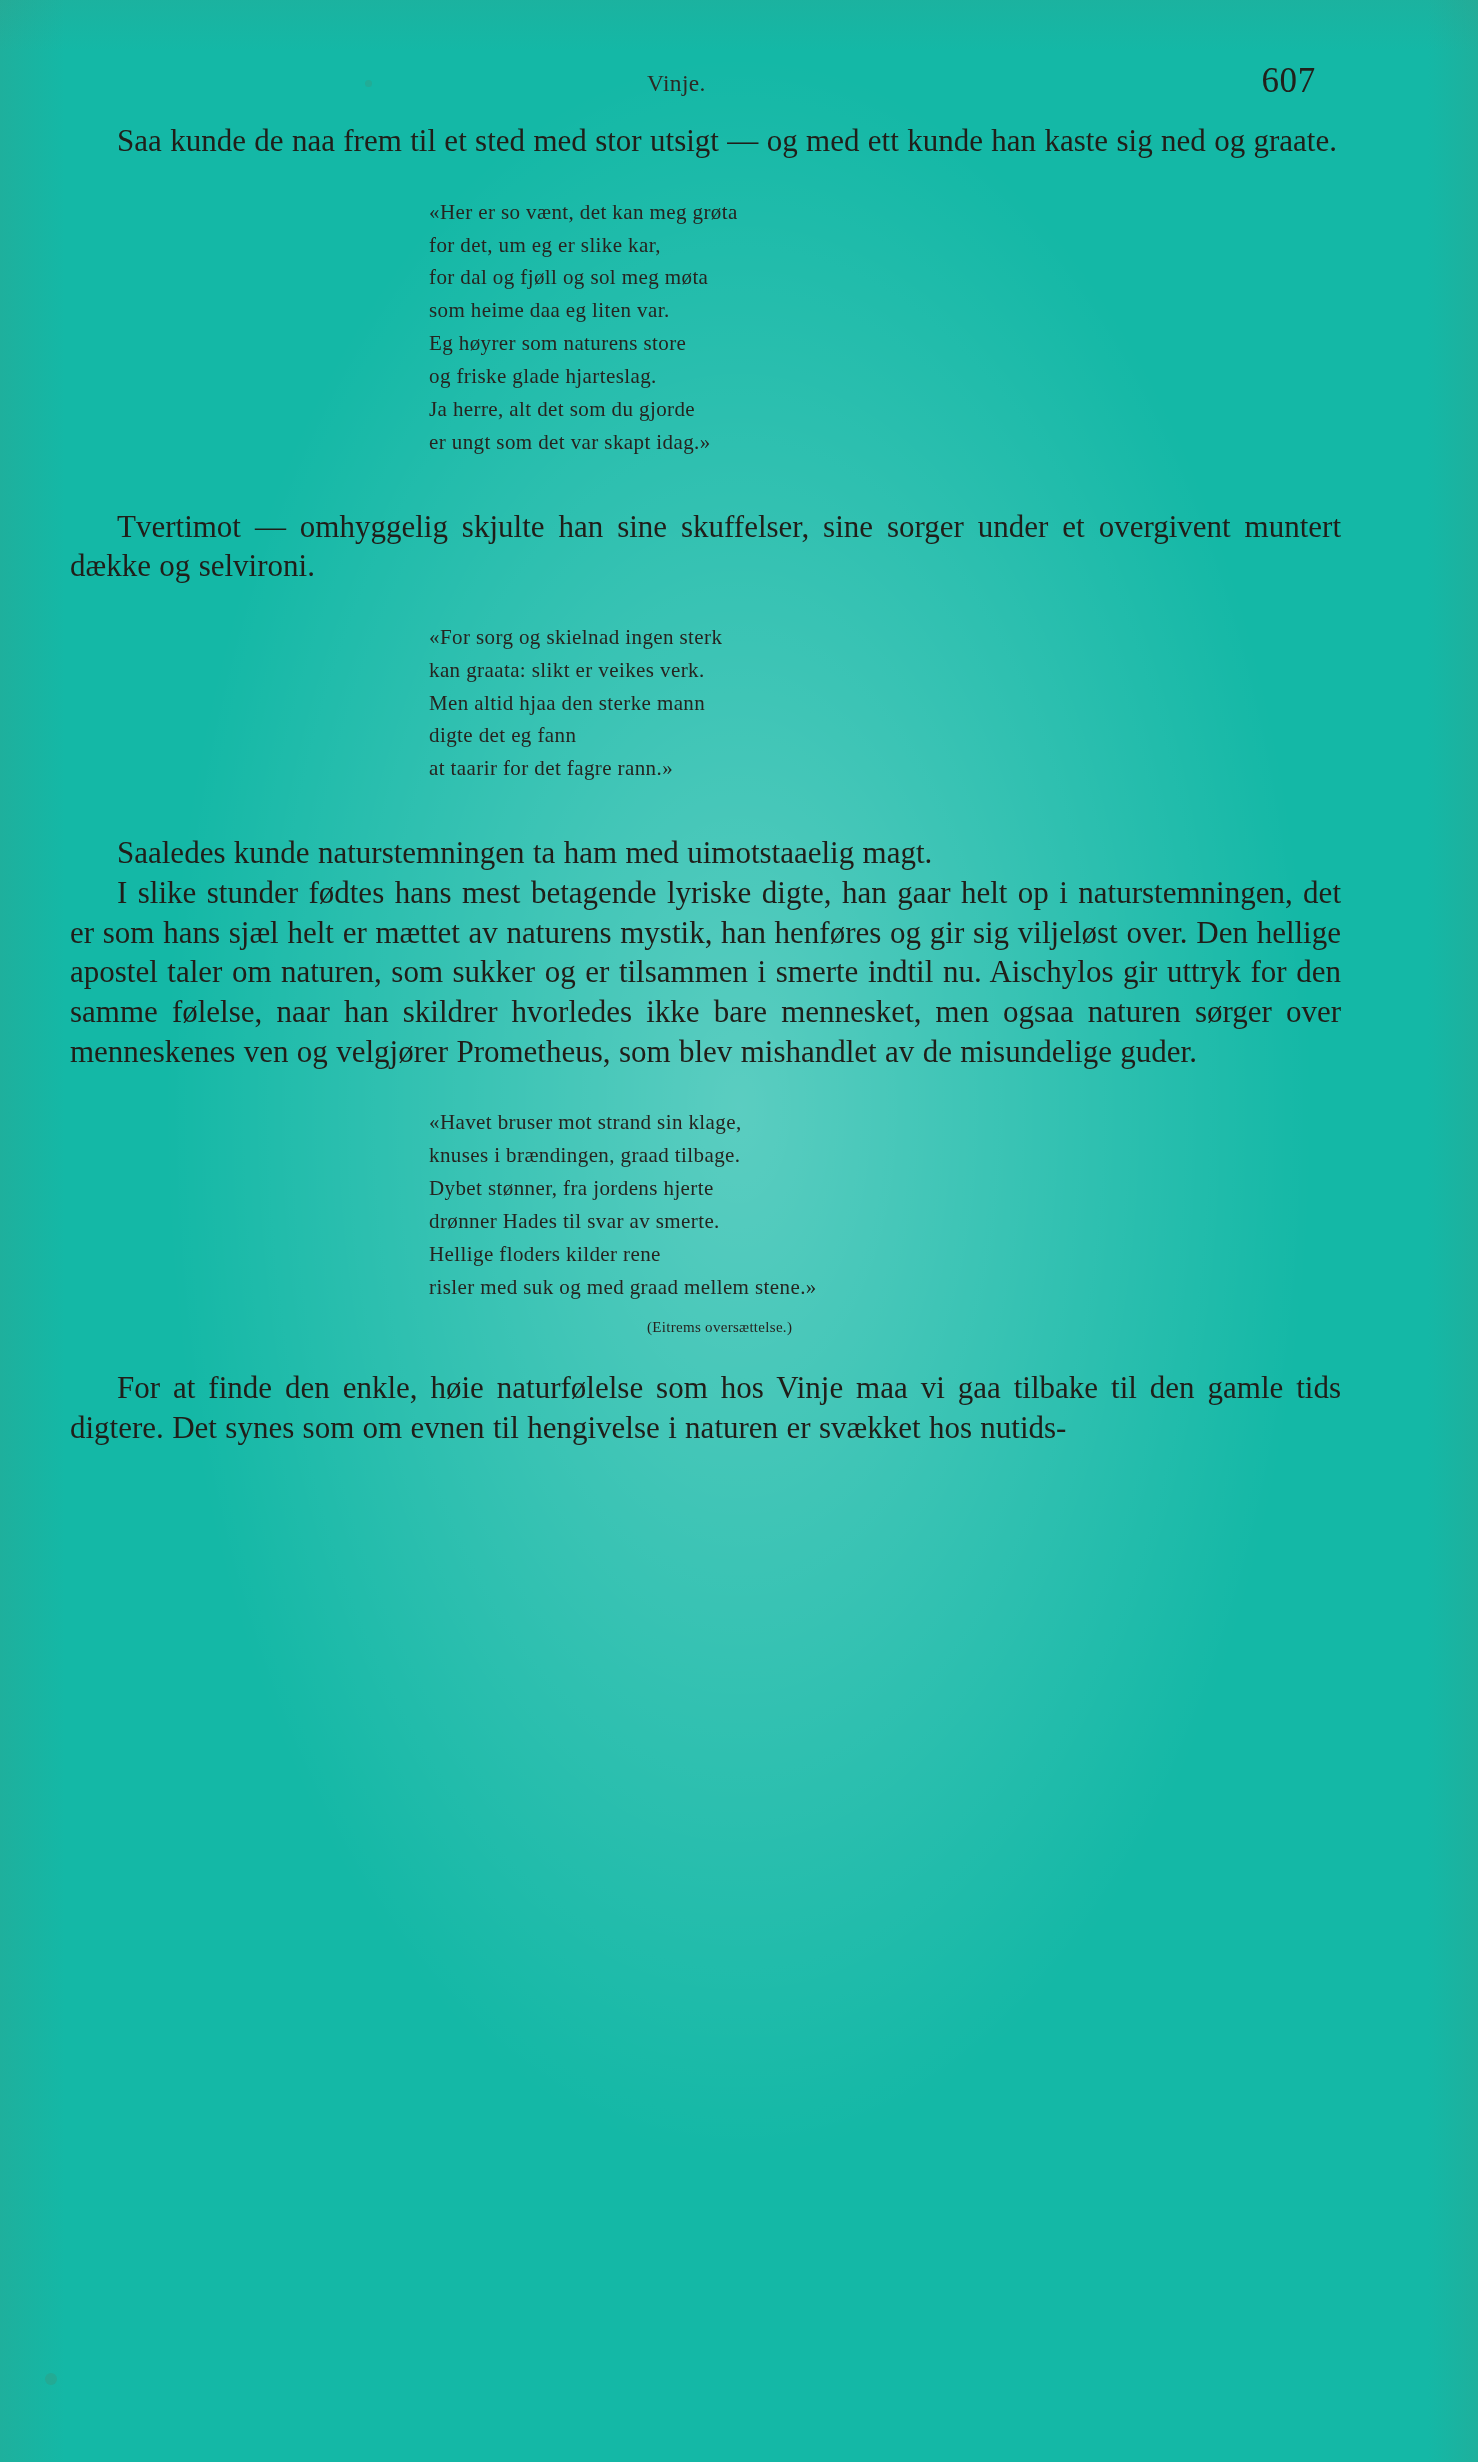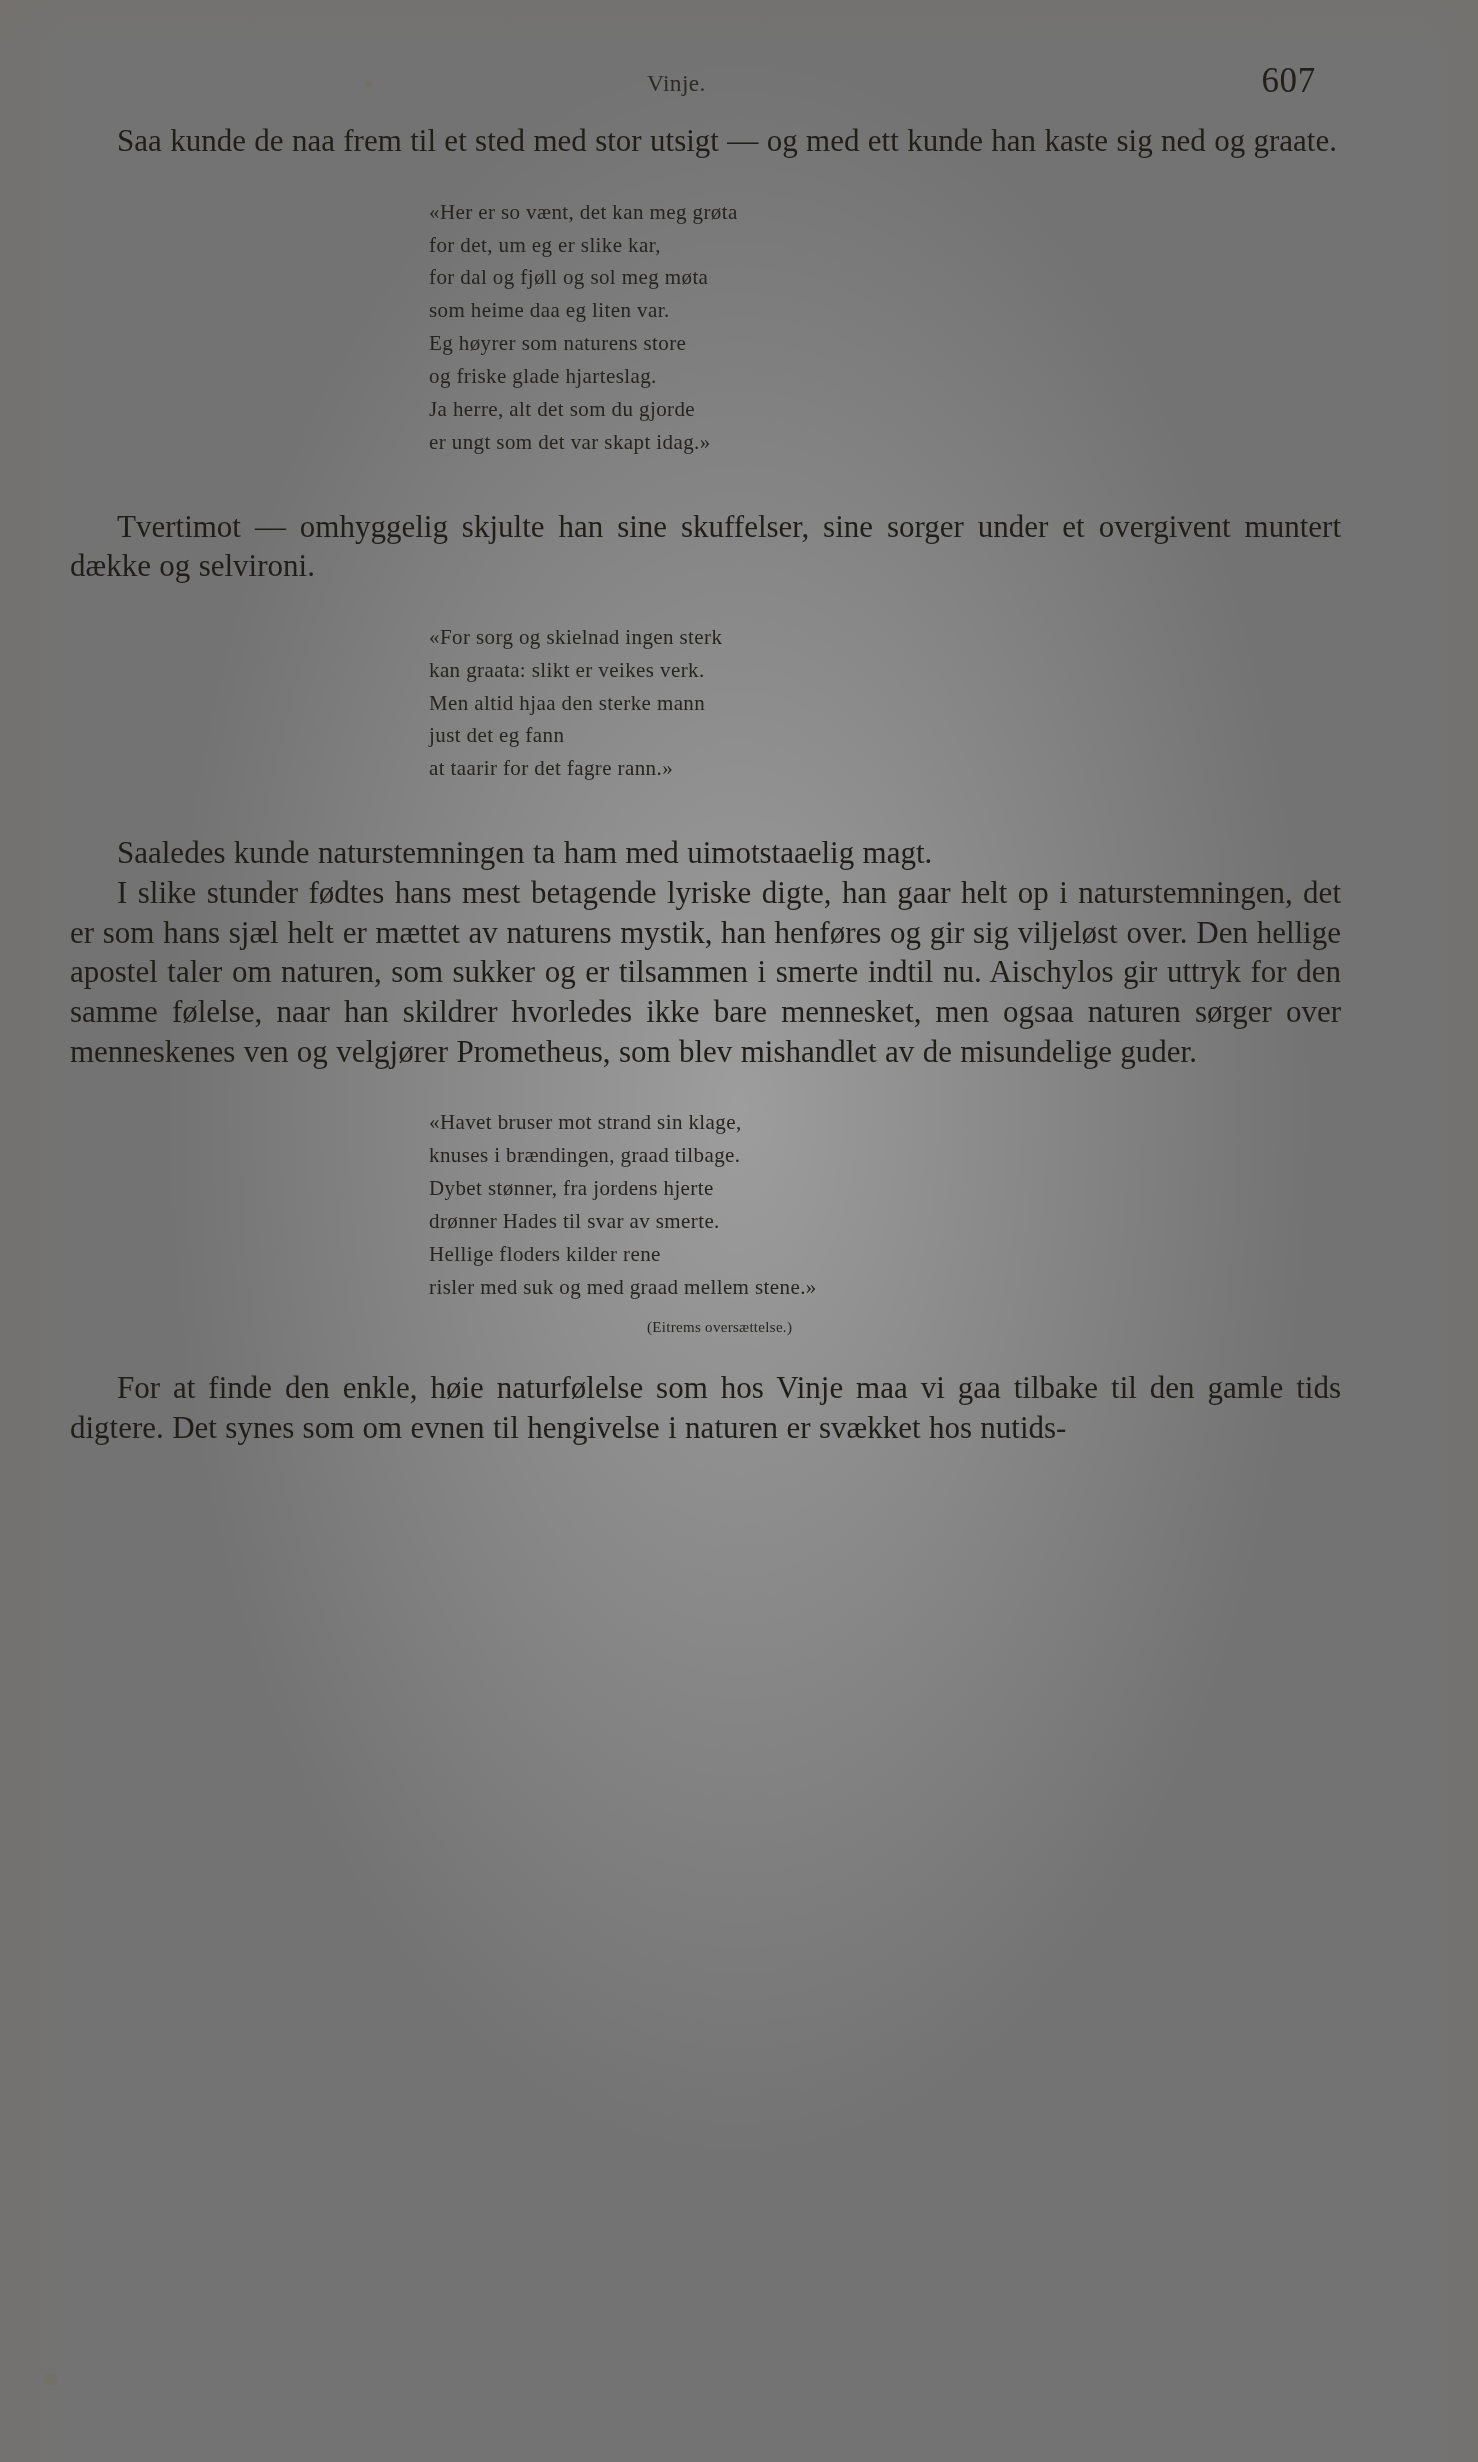--- a/index.html
+++ b/index.html
@@ -7,21 +7,21 @@
     padding: 0;
     background: #ffffff;
   }
   body {
     font-family: "Liberation Serif", serif;
   }
   .page {
     position: relative;
     width: 1478px;
     height: 2462px;
-    background: #737373;
+    background: #14b8a6;
     box-sizing: border-box;
     overflow: hidden;
   }
   
   .page::before {
     content: "";
     position: absolute;
     inset: 0;
     pointer-events: none;
     background:
@@ -131,21 +131,21 @@
     <div class="gap-lg"></div>
 
     <p class="body tight">Tvertimot — omhyggelig skjulte han sine skuffelser, sine sorger under et overgivent muntert dække og selvironi.</p>
 
     <div class="gap-md"></div>
 
     <div class="verse v2">
       <div class="line">«For sorg og skielnad ingen sterk</div>
       <div class="line">kan graata: slikt er veikes verk.</div>
       <div class="line">Men altid hjaa den sterke mann</div>
-      <div class="line">just det eg fann</div>
+      <div class="line">digte det eg fann</div>
       <div class="line">at taarir for det fagre rann.»</div>
     </div>
 
     <div class="gap-lg"></div>
 
     <p class="body">Saaledes kunde naturstemningen ta ham med uimotstaaelig magt.</p>
     <p class="body tight">I slike stunder fødtes hans mest betagende lyriske digte, han gaar helt op i naturstemningen, det er som hans sjæl helt er mættet av naturens mystik, han henføres og gir sig viljeløst over. Den hellige apostel taler om naturen, som sukker og er tilsammen i smerte indtil nu. Aischylos gir uttryk for den samme følelse, naar han skildrer hvorledes ikke bare mennesket, men ogsaa naturen sørger over menneskenes ven og velgjører Prometheus, som blev mishandlet av de misundelige guder.</p>
 
     <div class="gap-md"></div>
 

